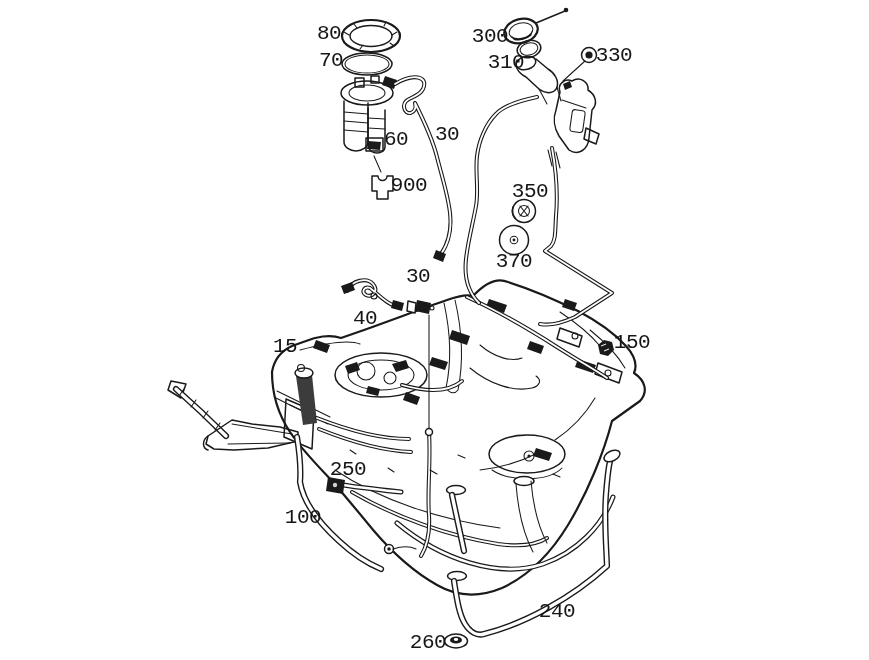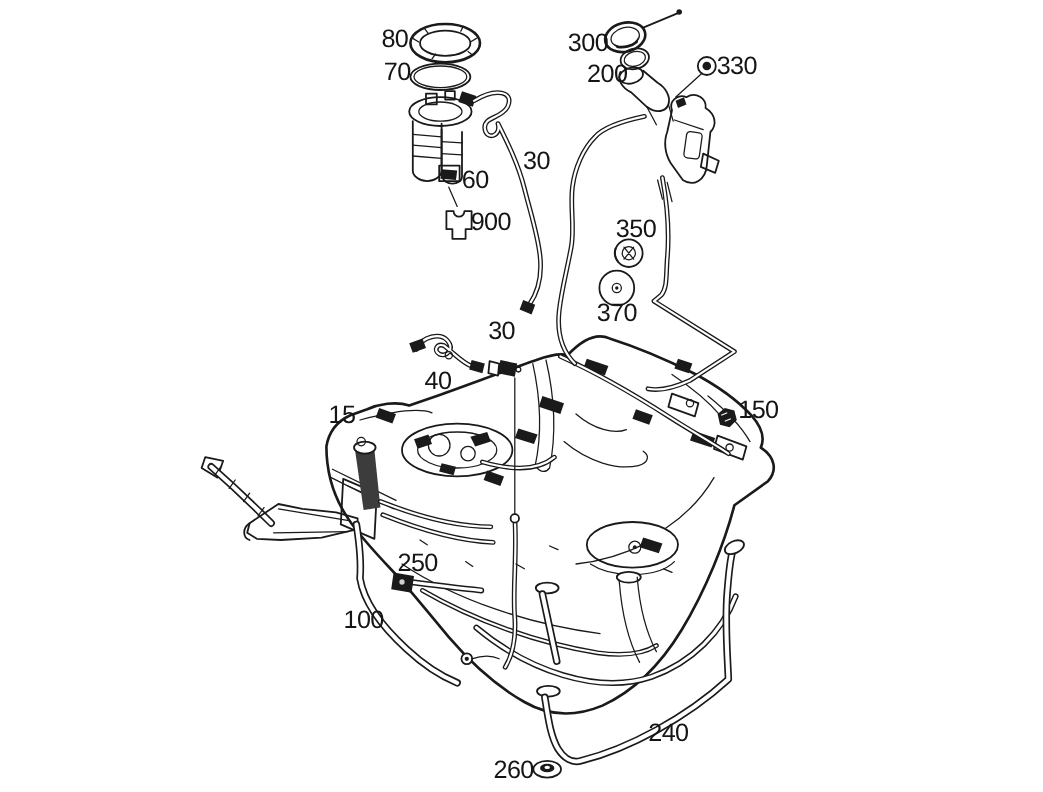--- a/index.html
+++ b/index.html
@@ -1,17 +1,17 @@
 <!DOCTYPE html>
 <html><head>
 <meta charset="utf-8">
 <style>
   html,body{margin:0;padding:0;background:#ffffff;}
   #stage{position:relative;width:869px;height:660px;background:#ffffff;overflow:hidden;
-         font-family:Liberation Sans, sans-serif;}
+         font-family:Liberation Mono, monospace;}
   #art{position:absolute;left:0;top:0;}
   .lbl{position:absolute;transform:translate(-50%,-50%);
        font-size:21px;line-height:1;color:#151515;letter-spacing:-0.5px;
        user-select:none;white-space:nowrap;}
   
   .ln{fill:none;stroke:#1a1a1a;stroke-width:1.5;stroke-linecap:round;stroke-linejoin:round;}
   .ln2{fill:none;stroke:#1a1a1a;stroke-width:2.2;stroke-linecap:round;stroke-linejoin:round;}
   .thin{fill:none;stroke:#1a1a1a;stroke-width:1.05;stroke-linecap:round;}
   .dark{fill:#1a1a1a;stroke:none;}
   .grey{fill:#3c3c3c;stroke:none;}
@@ -261,25 +261,25 @@
 
     <g>
       <ellipse class="ln" cx="456" cy="641" rx="11.5" ry="7"></ellipse>
       <ellipse class="dark" cx="456" cy="640" rx="6" ry="3.6"></ellipse>
       <ellipse cx="456" cy="639.5" rx="2.3" ry="1.4" fill="#ffffff"></ellipse>
     </g>
   </svg>
 
   <div class="lbl" style="left:329px;top:33px">80</div>
   <div class="lbl" style="left:331px;top:60px">70</div>
-  <div class="lbl" style="left:396px;top:150px">60</div>
+  <div class="lbl" style="left:396px;top:139px">60</div>
   <div class="lbl" style="left:447px;top:134px">30</div>
   <div class="lbl" style="left:409px;top:185px">900</div>
   <div class="lbl" style="left:490px;top:36px">300</div>
-  <div class="lbl" style="left:506px;top:62px">200</div>
+  <div class="lbl" style="left:506px;top:62px">310</div>
   <div class="lbl" style="left:614px;top:55px">330</div>
   <div class="lbl" style="left:530px;top:191px">350</div>
   <div class="lbl" style="left:514px;top:261px">370</div>
   <div class="lbl" style="left:418px;top:276px">30</div>
   <div class="lbl" style="left:365px;top:318px">40</div>
   <div class="lbl" style="left:285px;top:346px">15</div>
   <div class="lbl" style="left:632px;top:342px">150</div>
   <div class="lbl" style="left:348px;top:469px">250</div>
   <div class="lbl" style="left:303px;top:517px">100</div>
   <div class="lbl" style="left:557px;top:611px">240</div>

